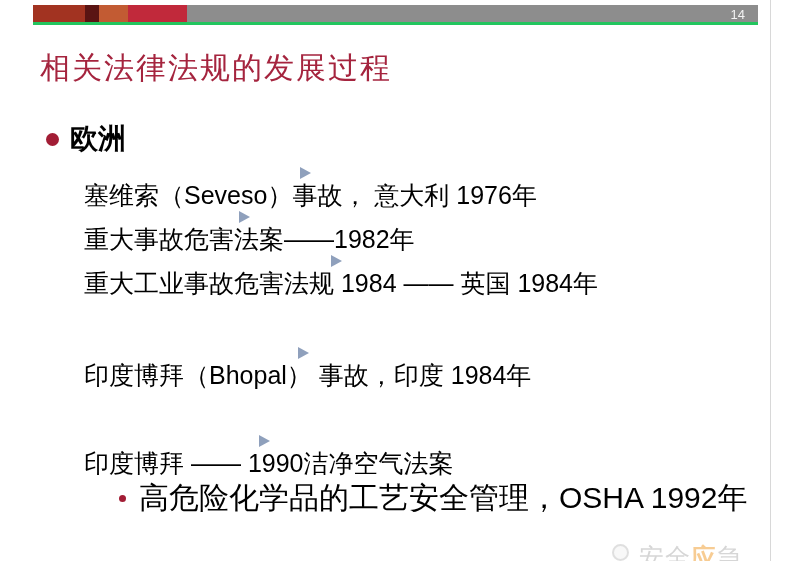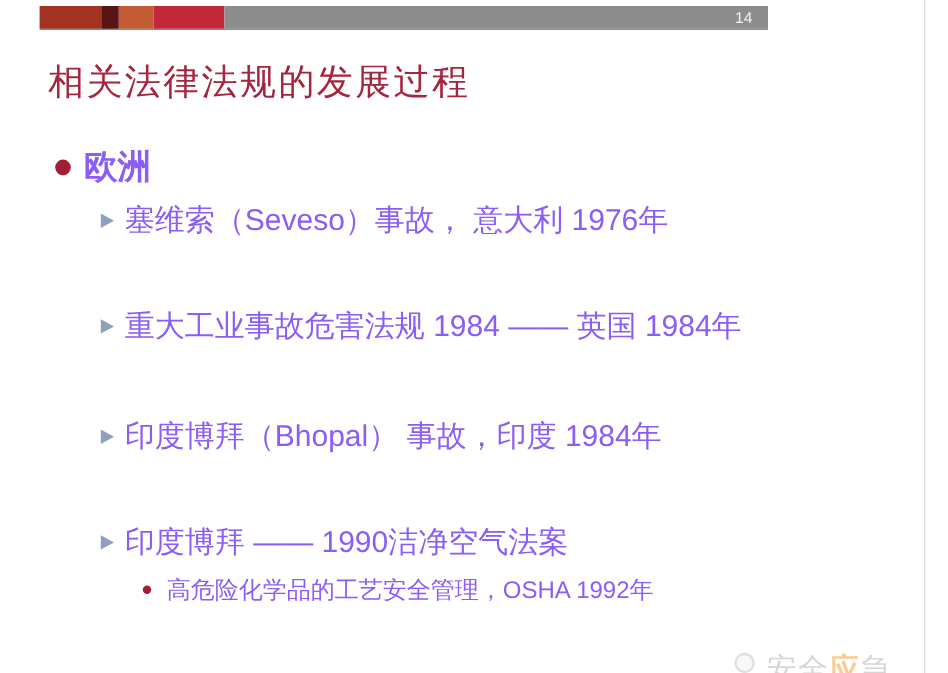--- a/index.html
+++ b/index.html
@@ -2,44 +2,44 @@
 <html><head>
 <meta charset="utf-8">
 <style>
   * { margin:0; padding:0; box-sizing:border-box; }
   html,body { width:790px; height:561px; background:#ffffff; overflow:hidden;
               font-family:"Liberation Sans","DejaVu Sans",sans-serif; }
   .slide { position:relative; width:771px; height:561px; background:#ffffff;
            border-right:1px solid #d8d8d8; overflow:hidden; }
 
   
-  .banner { position:absolute; left:33px; top:5px; height:20px; width:607px;
-            display:flex; border-bottom:1px solid #22c55e; }
+  .banner { position:absolute; left:33px; top:5px; height:20px; width:725px;
+            display:flex; border-bottom:3px solid #22c55e; }
   .blk { height:100%; }
   .blk.b0 { width:52px; }
   .blk.b1 { width:14px; }
   .blk.b2 { width:29px; }
   .blk.b3 { width:59px; }
   .graybar { flex:1; background:#8d8d8d; color:#f2f2f2; font-size:13px;
              line-height:20px; text-align:right; padding-right:13px; }
 
   
   .title { position:absolute; left:40px; top:48px; font-size:30px; font-weight:normal;
            color:#a5243e; letter-spacing:2px;
            font-family:"Liberation Serif","DejaVu Serif",serif; }
 
   
-  .line { position:absolute; display:flex; align-items:center; color:#8b5cf6; white-space:nowrap; }
+  .line { position:absolute; display:flex; align-items:center; color:#000000; white-space:nowrap; }
   .lvl1 { left:46px; font-size:28px; font-weight:600; }
   .lvl1 .dot { width:13px; height:13px; border-radius:50%; background:#a21d35; margin-right:11px; }
-  .lvl2 { left:84px; font-size:25px; }
+  .lvl2 { left:84px; font-size:25px;flex-direction:column; }
   .lvl2 .arr { width:0; height:0; border-left:11px solid #8fa0bc;
                border-top:6px solid transparent; border-bottom:6px solid transparent;
                margin-right:9px; }
-  .lvl3 { left:119px; font-size:20px; }
+  .lvl3 { left:119px; font-size:30px; }
   .lvl3 .dot3 { width:7px; height:7px; border-radius:50%; background:#a21d35; margin-right:13px; }
 
   
   .watermark { position:absolute; left:612px; top:541px; display:flex; align-items:flex-start;
                opacity:.55; white-space:nowrap; }
   .wm-icon { width:17px; height:17px; border:2px solid #c6c6c6; border-radius:50%;
              margin:3px 10px 0 0; background:#f3f3f3; }
   .wm-text { font-size:25px; color:#b5b5b5; letter-spacing:1px; }
   .wm-hi { color:#f2a33c; font-weight:bold; }
 </style>
@@ -61,20 +61,24 @@
   <div class="line lvl1" style="top:120px">
     <span class="dot"></span>
     <span>欧洲</span>
   </div>
 
   <div class="line lvl2" style="top:167px">
     <span class="arr"></span>
     <span>塞维索（Seveso）事故， 意大利 1976年</span>
   </div>
 
+  <div class="line lvl2" style="top:211px">
+    <span class="arr"></span>
+    <span>重大事故危害法案——1982年</span>
+  </div>
 
   <div class="line lvl2" style="top:255px">
     <span class="arr"></span>
     <span>重大工业事故危害法规 1984 —— 英国 1984年</span>
   </div>
 
 
   <div class="line lvl2" style="top:347px">
     <span class="arr"></span>
     <span>印度博拜（Bhopal） 事故，印度 1984年</span>

